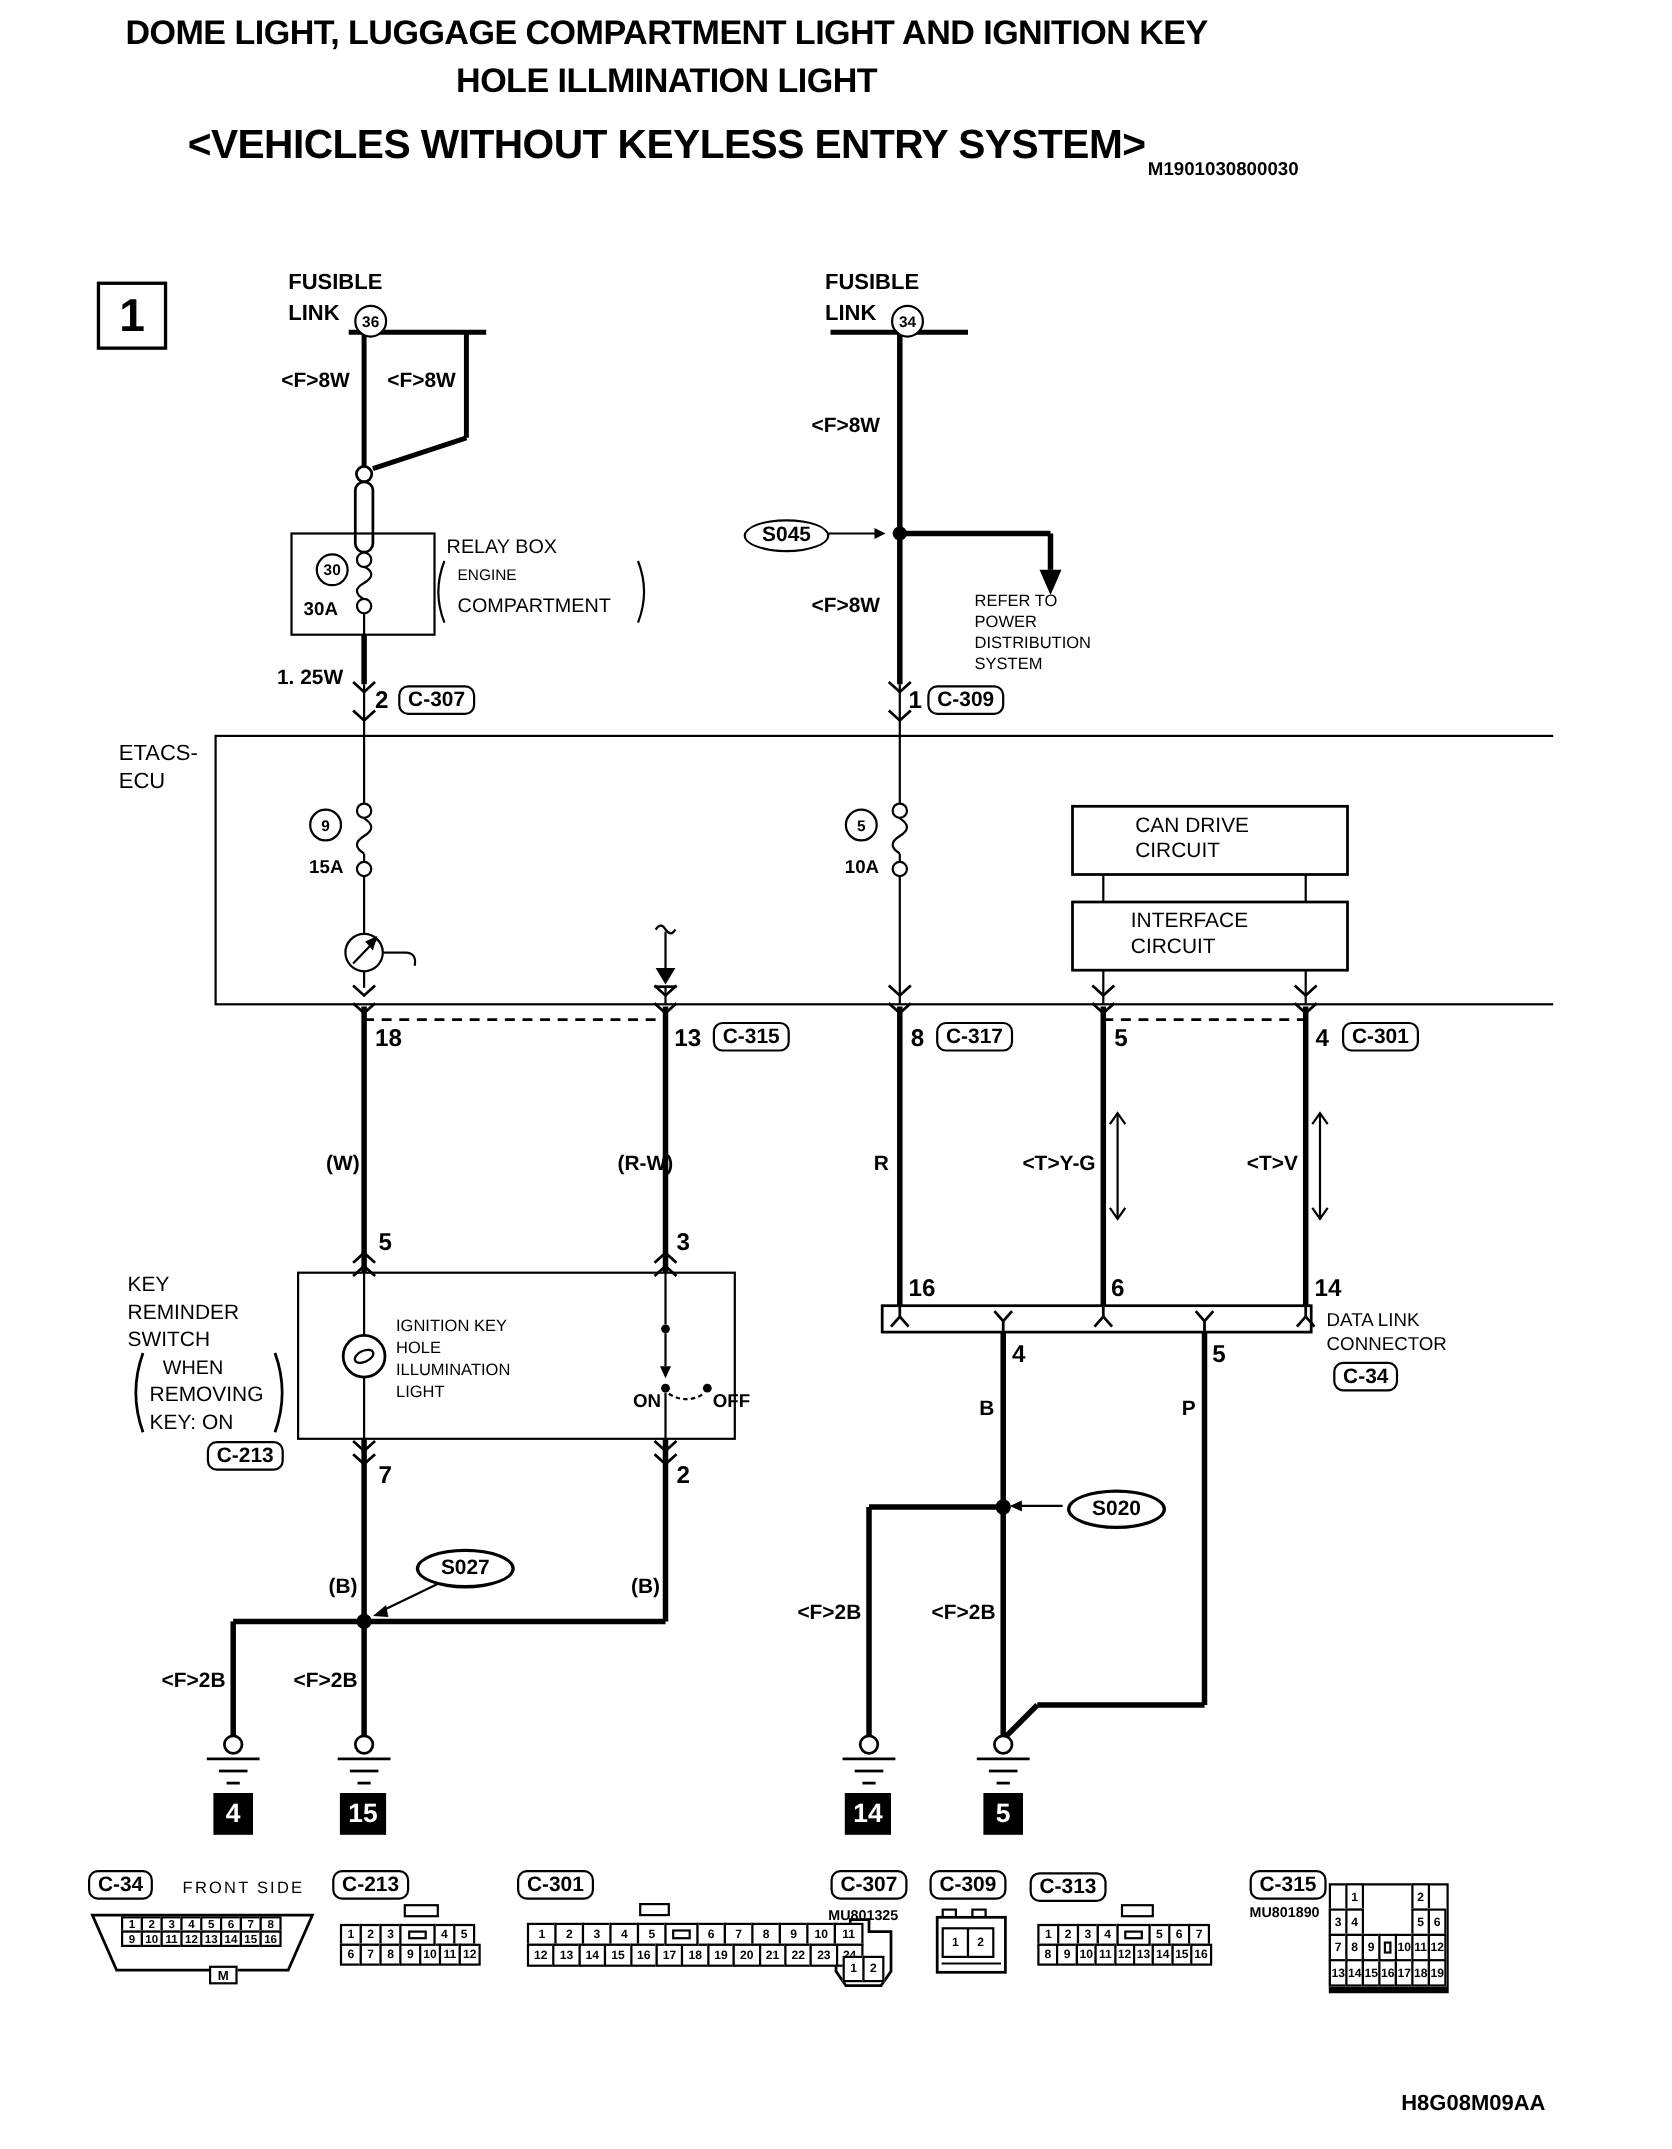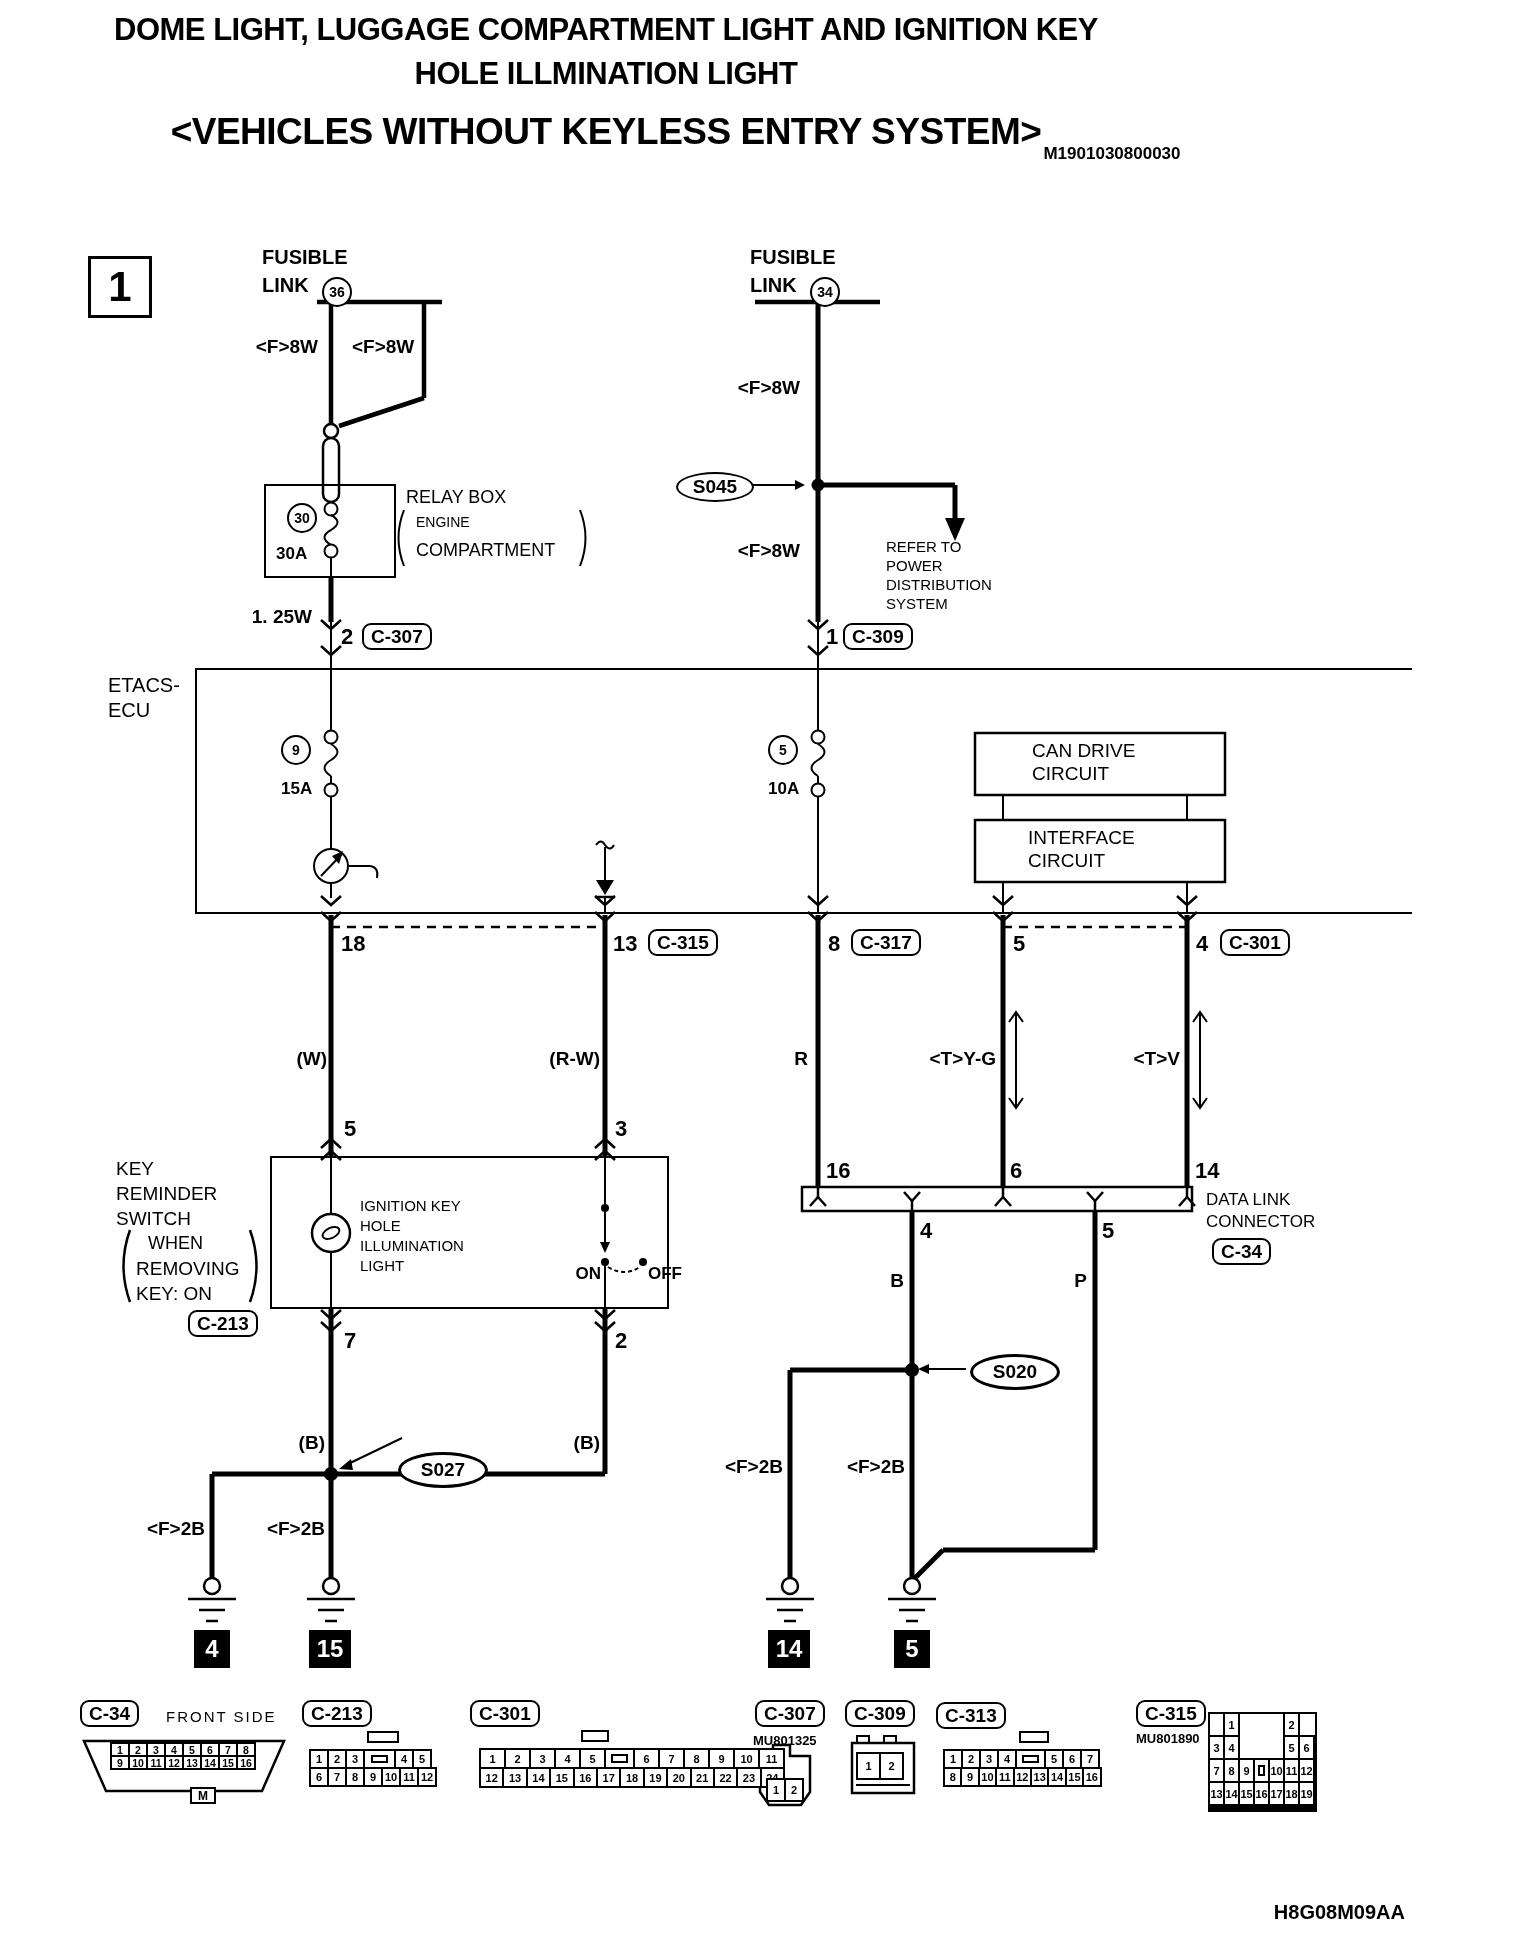--- a/index.html
+++ b/index.html
@@ -344,21 +344,21 @@
   <div class="t b" style="left:341px;top:931px;font-size:22px;">18</div>
   <div class="t b" style="left:613px;top:931px;font-size:22px;">13</div>
   <div class="badge" style="left:648px;top:929px;">C-315</div>
   <div class="t b" style="left:828px;top:931px;font-size:22px;">8</div>
   <div class="badge" style="left:851px;top:929px;">C-317</div>
   <div class="t b" style="left:1013px;top:931px;font-size:22px;">5</div>
   <div class="t b" style="left:1196px;top:931px;font-size:22px;">4</div>
   <div class="badge" style="left:1220px;top:929px;">C-301</div>
 
   <div class="t b" style="left:282px;top:1048px;width:45px;text-align:right;font-size:19px;">(W)</div>
-  <div class="t b" style="left:520px;top:1048px;width:80px;text-align:right;font-size:19px;">(R-W)</div>
+  <div class="t b" style="left:532px;top:1048px;width:80px;text-align:right;font-size:19px;">(R-W)</div>
   <div class="t b" style="left:778px;top:1048px;width:30px;text-align:right;font-size:19px;">R</div>
   <div class="t b" style="left:908px;top:1048px;width:88px;text-align:right;font-size:19px;">&lt;T&gt;Y-G</div>
   <div class="t b" style="left:1118px;top:1048px;width:62px;text-align:right;font-size:19px;">&lt;T&gt;V</div>
 
   <div class="t b" style="left:344px;top:1116px;font-size:22px;">5</div>
   <div class="t b" style="left:615px;top:1116px;font-size:22px;">3</div>
   <div class="t b" style="left:344px;top:1328px;font-size:22px;">7</div>
   <div class="t b" style="left:615px;top:1328px;font-size:22px;">2</div>
 
   <div class="t n" style="left:116px;top:1158px;font-size:19px;">KEY</div>
@@ -380,21 +380,21 @@
   <div class="t b" style="left:1010px;top:1158px;font-size:22px;">6</div>
   <div class="t b" style="left:1195px;top:1158px;font-size:22px;">14</div>
   <div class="t b" style="left:920px;top:1218px;font-size:22px;">4</div>
   <div class="t b" style="left:1102px;top:1218px;font-size:22px;">5</div>
   <div class="t n" style="left:1206px;top:1190px;font-size:17px;">DATA LINK</div>
   <div class="t n" style="left:1206px;top:1212px;font-size:17px;">CONNECTOR</div>
   <div class="badge" style="left:1212px;top:1238px;">C-34</div>
 
   <div class="t b" style="left:285px;top:1432px;width:40px;text-align:right;font-size:19px;">(B)</div>
   <div class="t b" style="left:560px;top:1432px;width:40px;text-align:right;font-size:19px;">(B)</div>
-  <div class="oval" style="left:398px;top:1408px;width:84px;height:30px;margin-top:44px;">S027</div>
+  <div class="oval" style="left:378px;top:1408px;width:84px;height:30px;">S027</div>
   <div class="t b" style="left:874px;top:1270px;width:30px;text-align:right;font-size:19px;">B</div>
   <div class="t b" style="left:1057px;top:1270px;width:30px;text-align:right;font-size:19px;">P</div>
   <div class="oval" style="left:970px;top:1354px;width:84px;height:30px;">S020</div>
 
   <div class="t b" style="left:139px;top:1518px;width:66px;text-align:right;font-size:19px;">&lt;F&gt;2B</div>
   <div class="t b" style="left:259px;top:1518px;width:66px;text-align:right;font-size:19px;">&lt;F&gt;2B</div>
   <div class="t b" style="left:717px;top:1456px;width:66px;text-align:right;font-size:19px;">&lt;F&gt;2B</div>
   <div class="t b" style="left:839px;top:1456px;width:66px;text-align:right;font-size:19px;">&lt;F&gt;2B</div>
 
   <div class="gbox" style="left:194px;top:1630px;width:36px;height:38px;">4</div>

